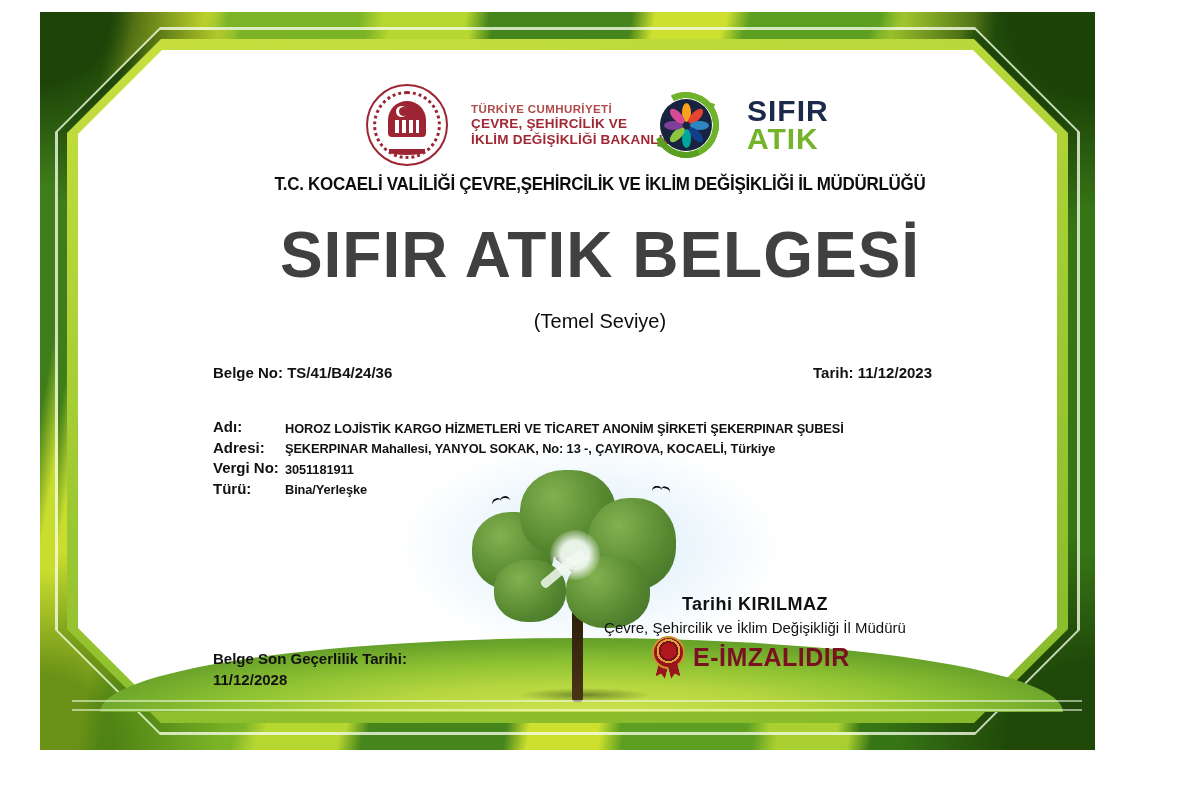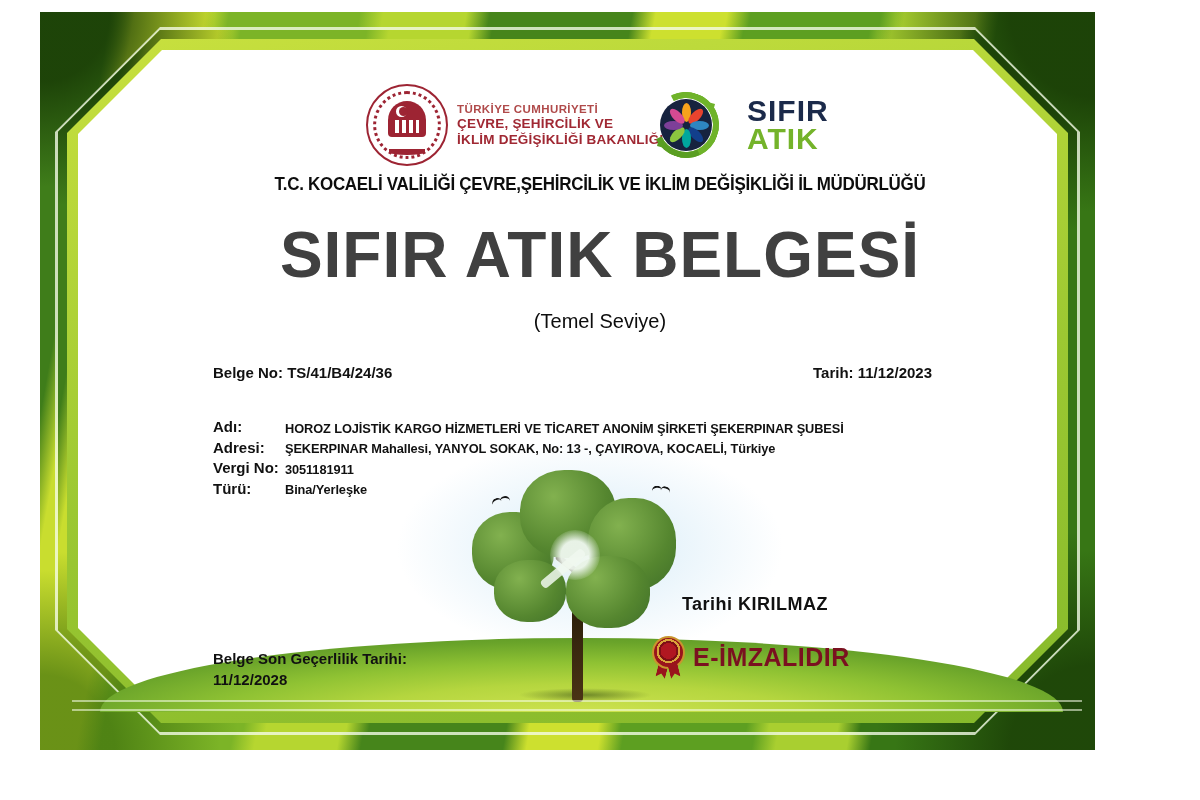--- a/index.html
+++ b/index.html
@@ -66,21 +66,21 @@
     background:rgba(240,248,238,.85);transform:rotate(-40deg);}
 
   .bird{position:absolute;width:18px;height:9px;}
   .bird i{position:absolute;width:10px;height:8px;border-top:2.5px solid #151515;
     border-radius:50% 50% 0 0;display:block;}
   .bird i.w1{left:0;transform:rotate(-10deg);} .bird i.w2{left:8px;transform:rotate(12deg);}
   .bird.bird1{left:492px;top:497px;transform:rotate(-14deg);}
   .bird.bird2{left:652px;top:486px;transform:rotate(4deg);}
 
   
-  .ministry{position:absolute;left:366px;top:84px;display:flex;align-items:center;gap:9px;}
+  .ministry{position:absolute;left:366px;top:84px;display:flex;align-items:center;gap:23px;}
   .emblem{width:78px;height:78px;border-radius:50%;border:2px solid #9d2433;background:#fff;
     position:relative;flex:none;}
   .emblem .dots{position:absolute;inset:5px;border-radius:50%;border:3px dotted #9d2433;}
   .emblem .dome{position:absolute;left:50%;top:15px;transform:translateX(-50%);
     width:38px;height:36px;background:#9d2433;border-radius:19px 19px 4px 4px;}
   .emblem .crescent{position:absolute;left:8px;top:5px;width:11px;height:11px;border-radius:50%;
     background:#fff;}
   .emblem .crescent:after{content:"";position:absolute;left:3px;top:1px;width:9px;height:9px;
     border-radius:50%;background:#9d2433;}
   .emblem .cols{position:absolute;left:7px;bottom:4px;width:24px;height:13px;
@@ -247,20 +247,21 @@
     </div>
     <div class="details-row">
       <span class="details-label">Türü:</span>
       <span class="details-value">Bina/Yerleşke</span>
     </div>
   </div>
 
 
   <div class="signature">
     <div class="sig-name">Tarihi KIRILMAZ</div>
+    <div class="sig-title">Çevre, Şehircilik ve İklim Değişikliği İl Müdürü</div>
   </div>
 
   <div class="esign">
     <span class="seal">
         <span class="seal-medal"></span>
       </span>
     <span class="esign-text">E-İMZALIDIR</span>
   </div>
 
   <div class="validity">

